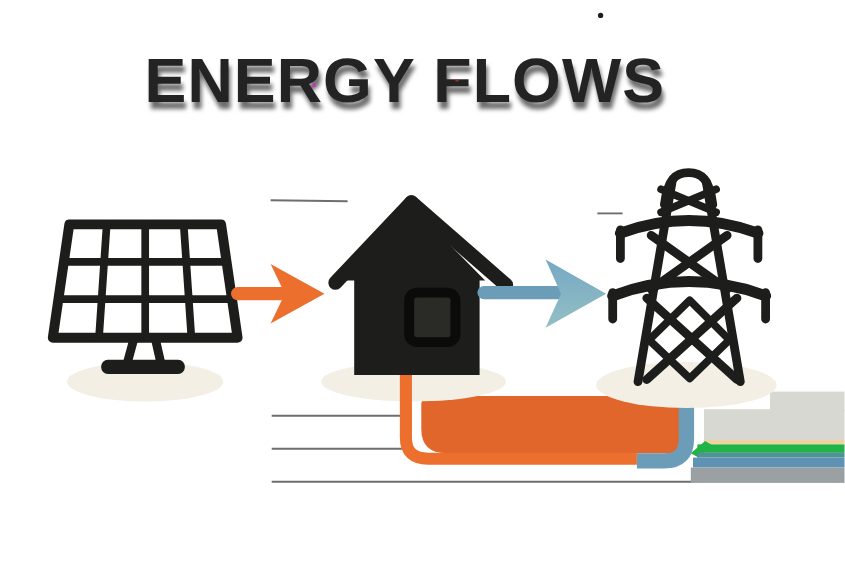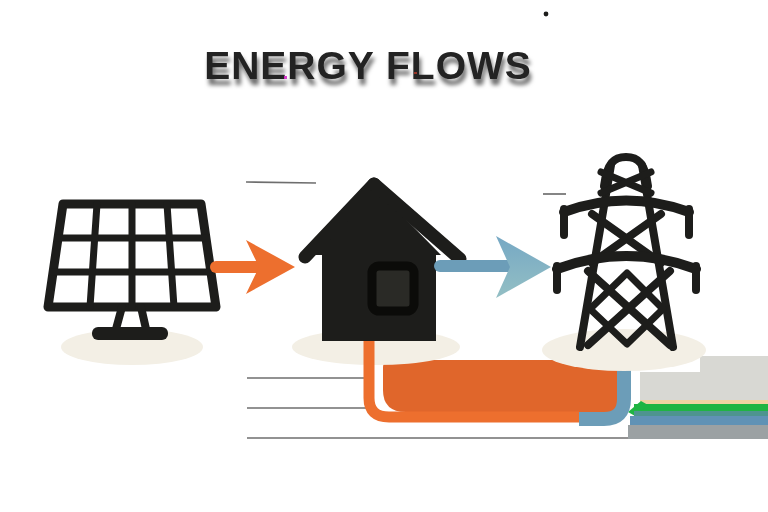--- a/index.html
+++ b/index.html
@@ -6,21 +6,21 @@
   body{
     width:768px;height:512px;overflow:hidden;position:relative;
     background:var(--background,#fff);
     font-family:"Liberation Sans", sans-serif;
   }
   .stage{position:absolute;inset:0;}
   h1.title{
     position:absolute;top:46px;left:50%;
     transform:translateX(calc(-50% - 16px));
     margin:0;line-height:1;white-space:nowrap;
-    font-size:39px;font-weight:700;letter-spacing:1px;
+    font-size:57px;font-weight:700;letter-spacing:1px;
     color:var(--title-ink,#232323);
     text-shadow:2px 6px 4px var(--title-shadow,#6e6e6e);
   }
   svg{position:absolute;inset:0;}
   
   .s-ink{stroke:var(--ink);fill:none;stroke-linecap:round;stroke-linejoin:round;}
   .f-ink{fill:var(--ink);}
   .panel-face{fill:var(--background);stroke:var(--ink);stroke-width:9;stroke-linejoin:round;}
   .f-cream{fill:var(--cream);}
   .f-orange{fill:var(--orange);}

